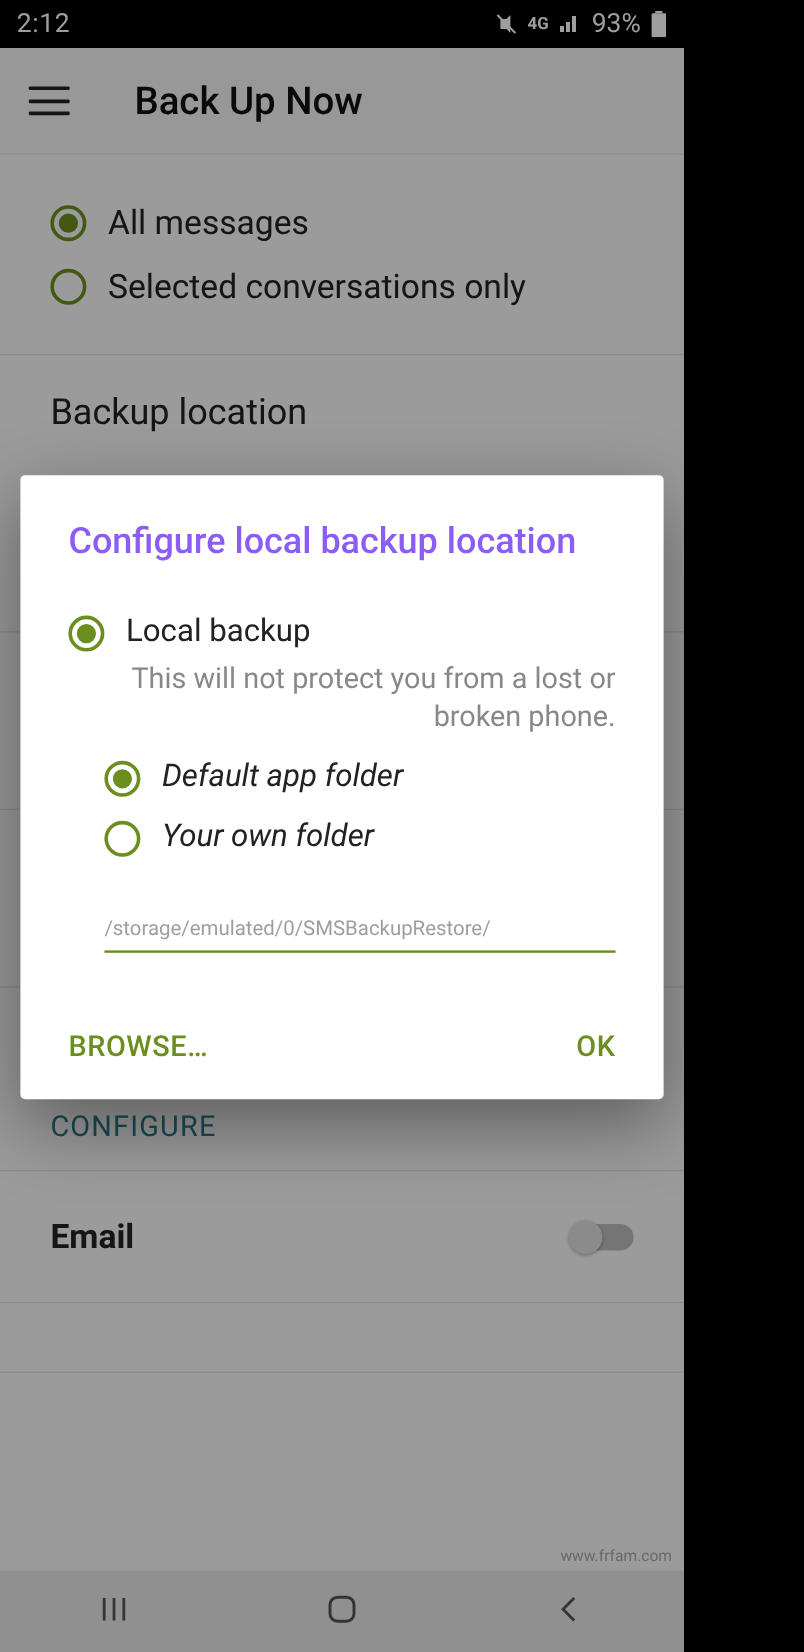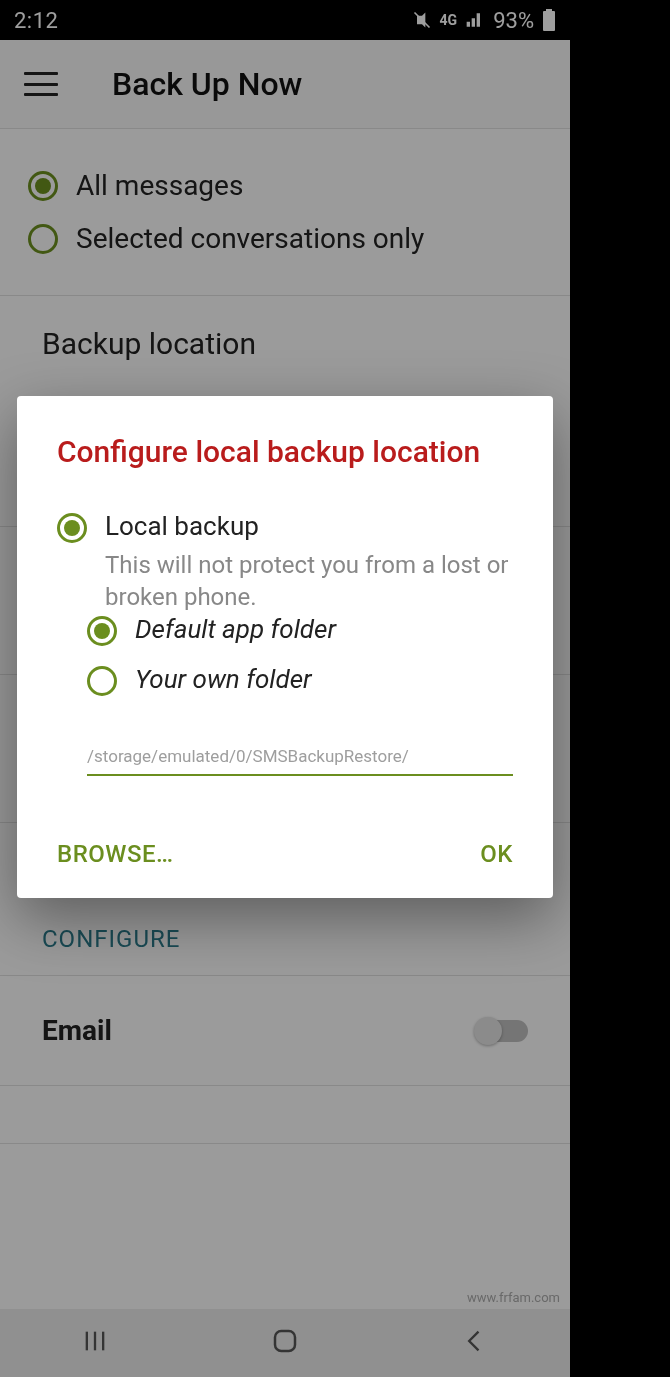--- a/index.html
+++ b/index.html
@@ -14,21 +14,21 @@
   .status-icon { display: inline-flex; }
 
   
   .app-bar { height: 89px; background: #f5f5f5; display: flex; align-items: center; padding: 0 24px; border-bottom: 1px solid #ddd; }
   .hamburger { width: 34px; height: 24px; display: flex; flex-direction: column; justify-content: space-between; margin-right: 54px; }
   .hamburger span { height: 3px; background: #222; border-radius: 1px; }
   .app-title { font-size: 32px; font-weight: 500; color: #111; }
 
   
   .content { background: #fafafa; }
-  .section { padding: 30px 28px; border-bottom: 1px solid #ddd; }
+  .section { padding: 30px 42px; border-bottom: 1px solid #ddd; }
 
   .radio-row { display: flex; align-items: center; gap: 18px; padding: 10px 0; }
   .radio-outer { width: 30px; height: 30px; border: 3px solid #6b8e1f; border-radius: 50%; display: flex; align-items: center; justify-content: center; flex-shrink: 0; }
   .radio-outer.checked::after { content: ""; width: 16px; height: 16px; background: #6b8e1f; border-radius: 50%; }
   .radio-label { font-size: 28px; color: #222; }
 
   .section-title { font-size: 28px; color: #222; margin-bottom: 8px; }
   .section-title.big { font-size: 30px; font-weight: 400; padding: 30px 42px 10px; }
 
   .config-link { color: #2a7a8a; font-size: 24px; letter-spacing: 1px; padding: 12px 42px 22px; }
@@ -45,25 +45,25 @@
   .hidden-row { height: 148px; border-bottom: 1px solid #ddd; padding: 0 42px; display: flex; align-items: center; font-size: 28px; color: #222; overflow: hidden; }
 
   
   .nav-bar { position: absolute; bottom: 0; left: 0; right: 0; height: 68px; background: #e9e9e9; display: flex; align-items: center; justify-content: space-around; }
 
   
   .overlay { position: absolute; inset: 0; background: rgba(0,0,0,0.38); }
 
   
   .dialog { position: absolute; left: 17px; right: 17px; top: 396px; background: #fff; border-radius: 4px; box-shadow: 0 20px 60px rgba(0,0,0,0.4); padding: 38px 40px 30px; }
-  .dialog-title { font-size: 30px; font-weight: 500; color: #b91c1c; margin-bottom: 42px; }
+  .dialog-title { font-size: 30px; font-weight: 500; color: #8b5cf6; margin-bottom: 42px; }
   .dlg-radio-row { display: flex; align-items: flex-start; gap: 18px; margin-bottom: 6px; }
   .dlg-radio-row .radio-outer { margin-top: 2px; }
   .dlg-label { font-size: 26px; color: #222; }
-  .dlg-sub { font-size: 24px; color: #888; margin-left: 48px; margin-top: 4px; line-height: 1.35; }
+  .dlg-sub { font-size: 24px; color: #888; margin-left: 48px; margin-top: 4px; margin-bottom: 18px; line-height: 1.35; text-align: right; }
   .dlg-nested { margin-left: 30px; font-style: italic; }
   .dlg-nested .dlg-radio-row { margin-bottom: 18px; }
   .path-input { margin: 26px 0 0 30px; border: none; border-bottom: 2px solid #6b8e1f; width: calc(100% - 30px); font-size: 17px; color: #9e9e9e; padding: 6px 0 8px; font-family: inherit; background: transparent; }
   .dialog-actions { display: flex; justify-content: space-between; align-items: center; margin-top: 64px; }
   .dlg-action { font-size: 24px; font-weight: 500; color: #6b8e1f; letter-spacing: 0.5px; }
 
   .watermark { position: absolute; right: 10px; bottom: 72px; font-size: 13px; color: #aaa; }
 </style>
 </head>
 <body>

